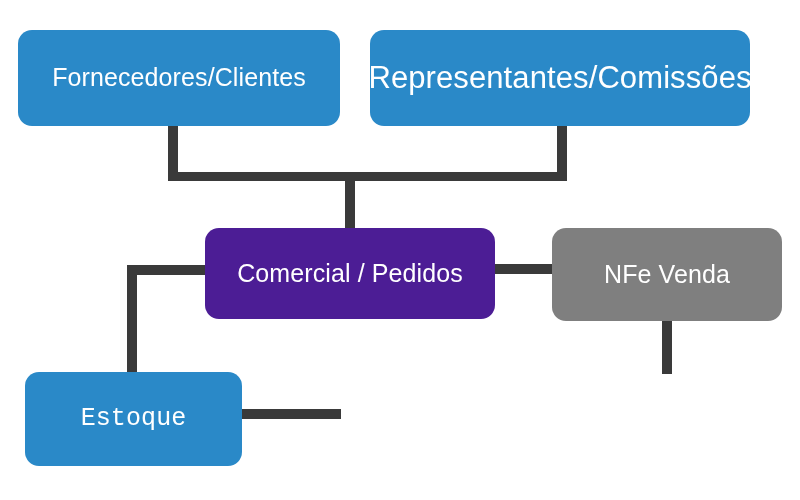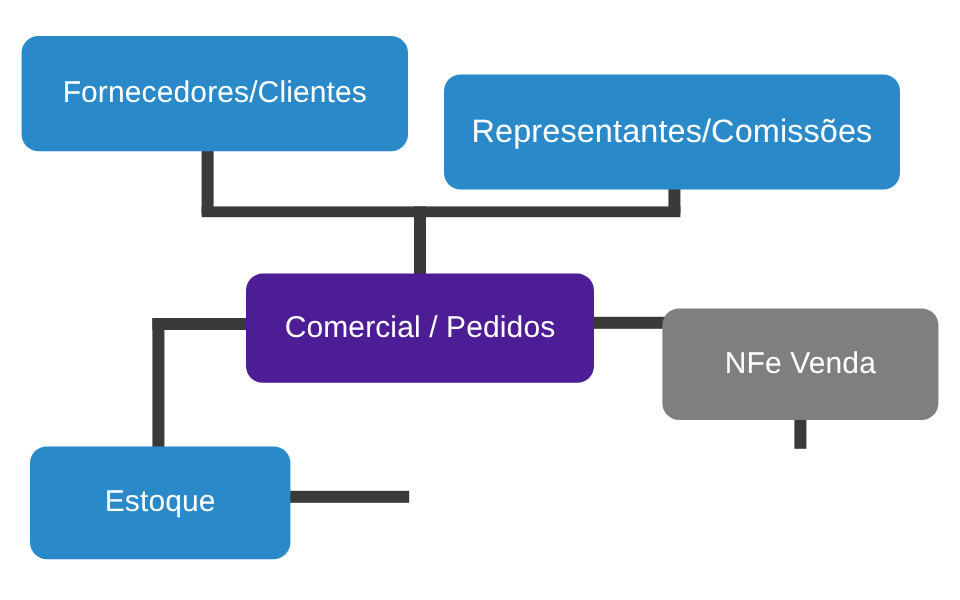--- a/index.html
+++ b/index.html
@@ -27,31 +27,30 @@
     justify-content: center;
     box-sizing: border-box;
     border-radius: 14px;
     color: #ffffff;
     text-align: center;
     line-height: 1.1;
     padding: 0 10px;
     letter-spacing: 0.1px;
   }
   .node.blue  { background: #2a89c8; }
-  .node.gray  { background: #7f7f7f; margin-top: 29px; }
+  .node.gray  { background: #7f7f7f; }
 
   
   #node-fornecedores-clientes {
     left: 18px;  top: 30px;  width: 322px; height: 96px;
     font-size: 25px;
   }
   #node-representantes-comissoes {
     left: 370px; top: 30px;  width: 380px; height: 96px;
-    font-size: 27px;
-    margin-top: 32px;
+    font-size: 31px;
   }
   #node-comercial-pedidos {
     left: 205px; top: 228px; width: 290px; height: 91px;
     font-size: 25px;
   }
   #node-nfe-venda {
     left: 552px; top: 228px; width: 230px; height: 93px;
     font-size: 25px;
   }
   #node-estoque {
@@ -111,18 +110,18 @@
   </div>
 
   <div class="node blue" id="node-comercial-pedidos" style="background: #4c1d95;">
     <span>Comercial / Pedidos</span>
   </div>
 
   <div class="node gray" id="node-nfe-venda" style="background: rgb(127, 127, 127);">
     <span>NFe Venda</span>
   </div>
 
-  <div class="node blue" id="node-estoque" style="background: rgb(42, 137, 200);">
+  <div class="node blue" id="node-estoque" style="background: rgb(42, 137, 200); font-family: Liberation Mono, monospace;">
     <span>Estoque</span>
   </div>
 
 
 </div>
 
 </body></html>

